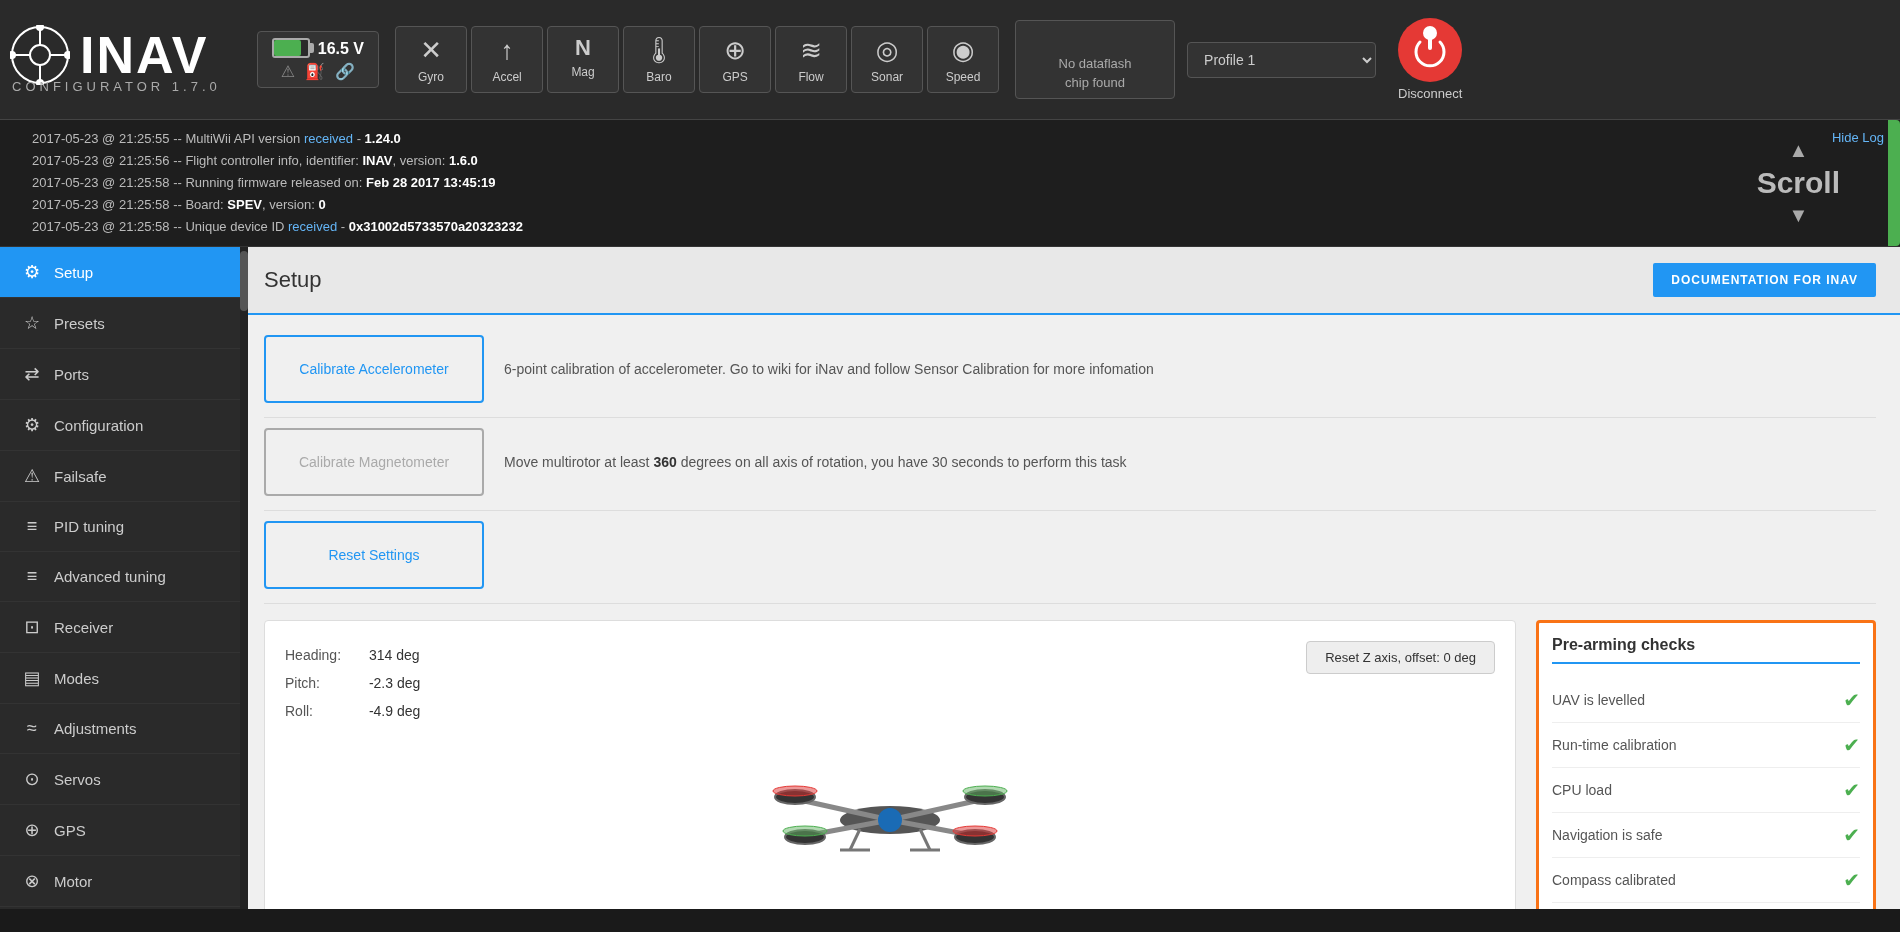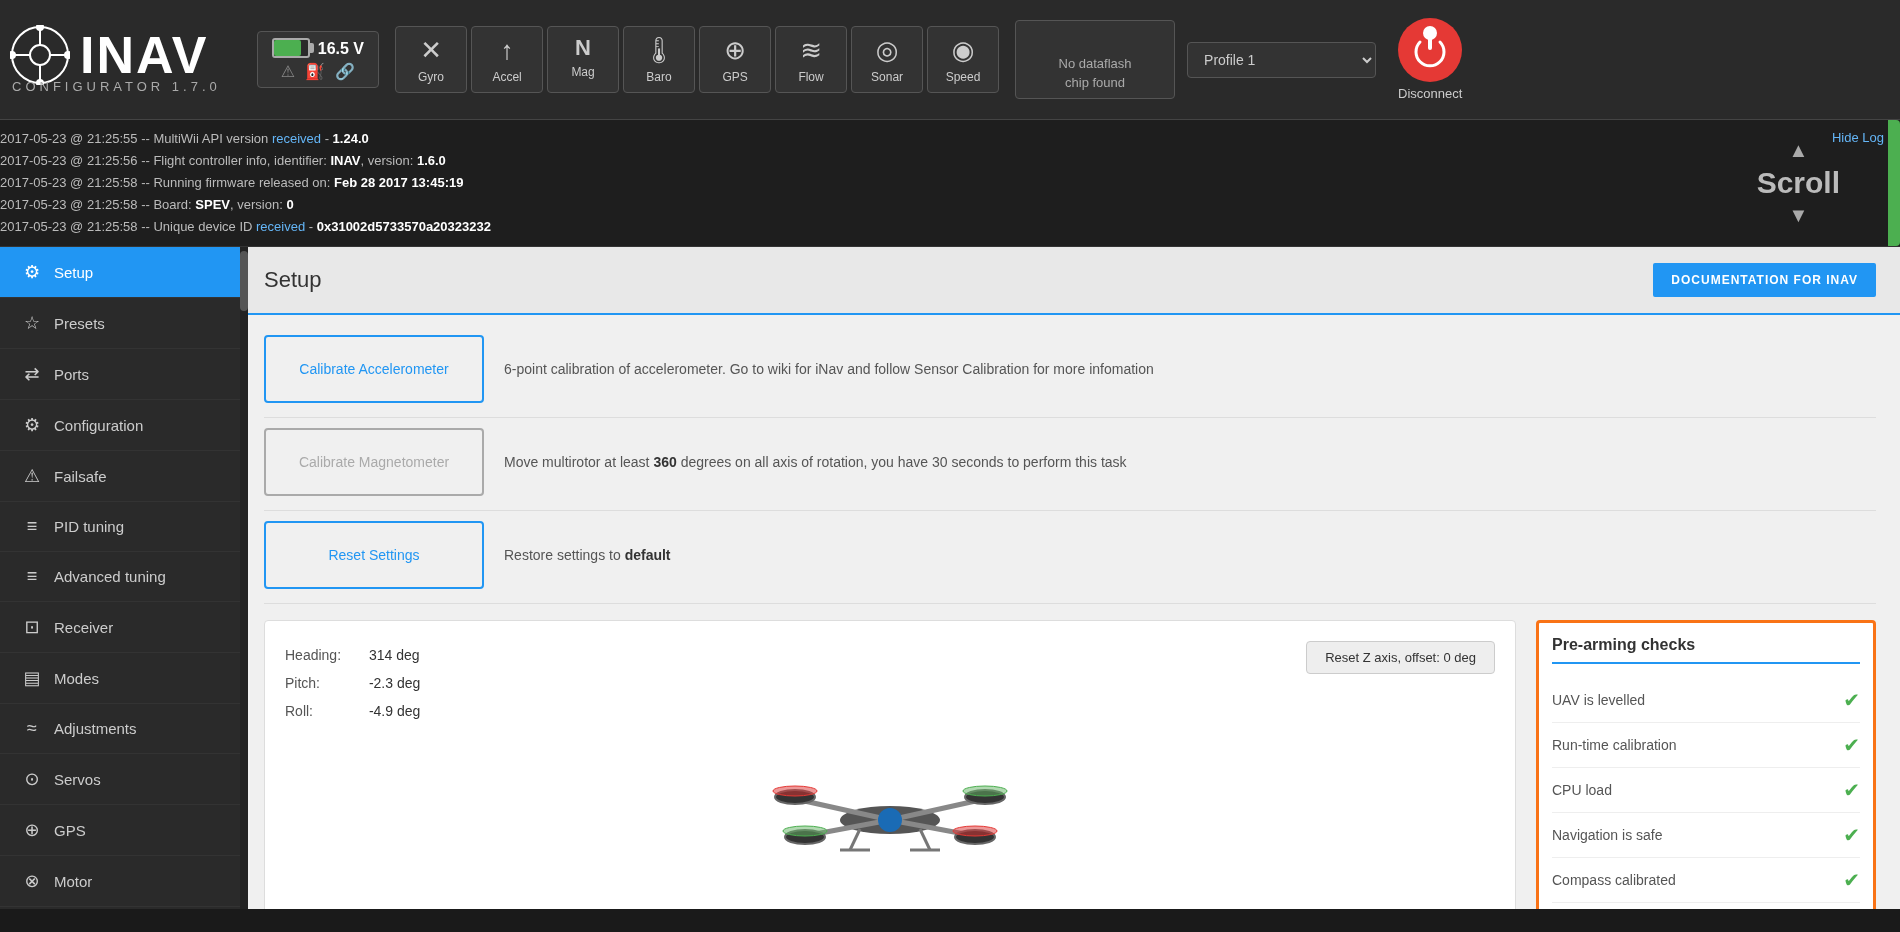--- a/index.html
+++ b/index.html
@@ -32,21 +32,21 @@
 
     .profile-area { display: flex; flex-direction: column; align-items: center; margin: 0 6px; }
     .profile-select { background: #333; border: 1px solid #555; color: #ccc; padding: 8px 12px; font-size: 14px; border-radius: 4px; cursor: pointer; width: 189px; }
 
     .disconnect-btn { display: flex; flex-direction: column; align-items: center; margin-left: 10px; cursor: pointer; }
     .disconnect-circle { width: 64px; height: 64px; background: #e53935; border-radius: 50%; display: flex; align-items: center; justify-content: center; font-size: 28px; color: #fff; position: relative; }
     .disconnect-circle::before { content: ''; width: 14px; height: 14px; background: #fff; border-radius: 50%; position: absolute; top: 8px; left: 50%; transform: translateX(-50%); }
     .disconnect-label { font-size: 13px; color: #ccc; margin-top: 4px; text-align: right; }
 
     
-    .log-area { background: #1e1e1e; padding: 8px 0; border-bottom: 1px solid #333; position: relative; }
+    .log-area { background: #1e1e1e; padding: 8px 32px; border-bottom: 1px solid #333; position: relative; }
     .log-line { font-size: 13px; color: #bbb; line-height: 1.7; }
     .log-line .highlight { color: #64b5f6; }
     .log-line .bold { font-weight: bold; color: #fff; }
     .hide-log-btn { position: absolute; right: 16px; top: 10px; color: #64b5f6; font-size: 13px; cursor: pointer; }
 
     
     .main-layout { display: flex; height: calc(932px - 120px - 150px); }
 
     
     .sidebar { width: 240px; background: #2a2a2a; flex-shrink: 0; overflow-y: auto; }
@@ -299,23 +299,20 @@
         <button class="calib-btn disabled">Calibrate Magnetometer</button>
         <span class="calib-desc">
           Move multirotor at least <span class="bold">360</span> degrees on all axis of rotation, you have 30 seconds to perform this task
         </span>
       </div>
 
       <div class="divider"></div>
 
       <div class="calib-row">
         <button class="calib-btn">Reset Settings</button>
-        <span class="calib-desc">
-          Restore settings to <span class="bold">default</span>
-        </span>
       </div>
 
       <div class="divider"></div>
 
       <div class="bottom-section">
 
         <div class="attitude-box">
           <div class="attitude-info">
             <div>
               <span>Heading:</span>

